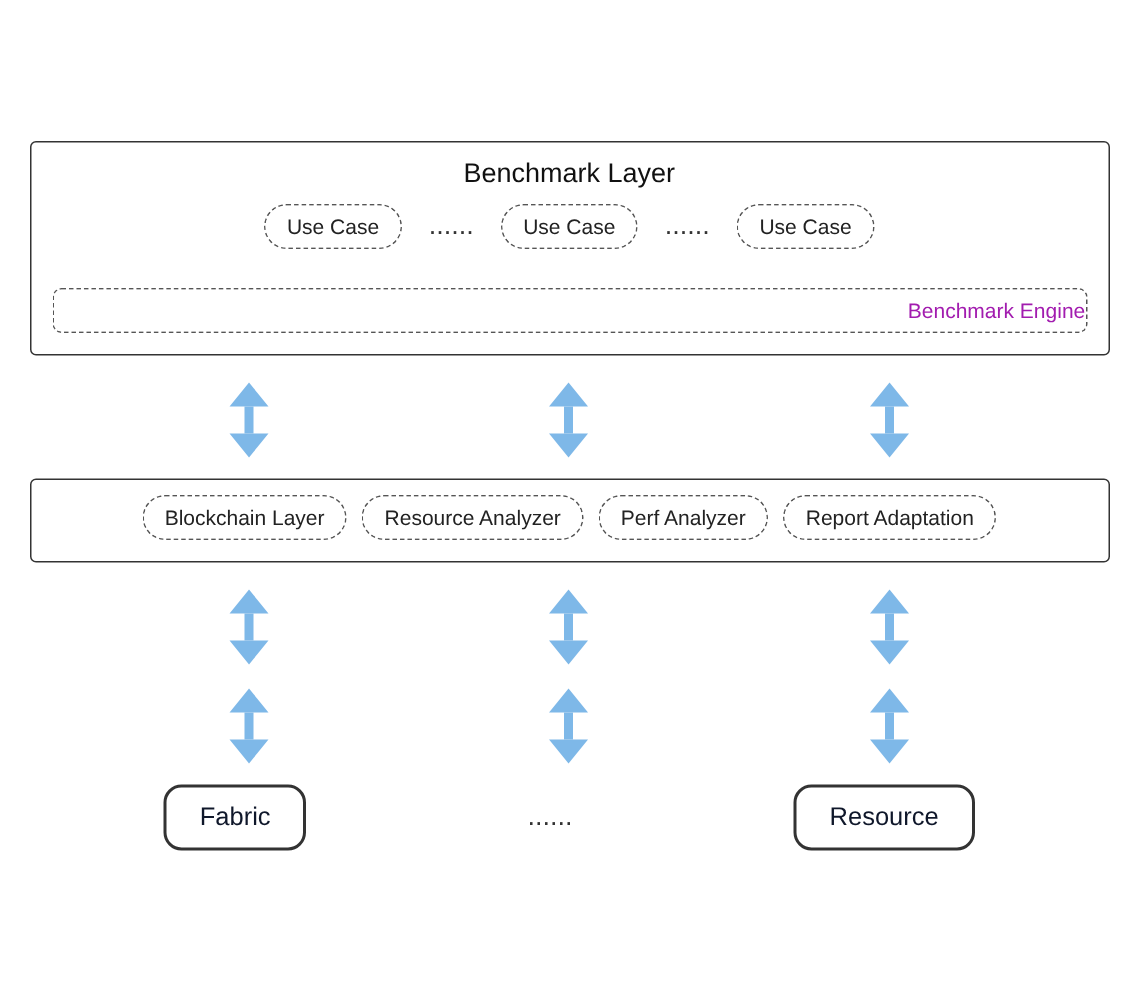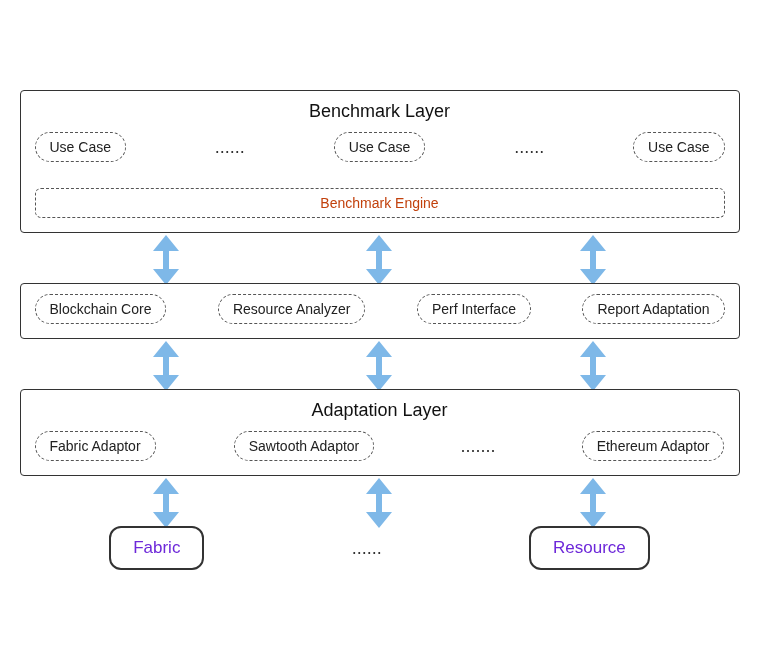--- a/index.html
+++ b/index.html
@@ -11,21 +11,21 @@
       display: flex;
       align-items: center;
       justify-content: center;
       overflow: hidden;
     }
     .diagram {
       width: 720px;
       display: flex;
       flex-direction: column;
       align-items: center;
-      gap: 0;
+      gap: 16px;
     }
 
     
     .layer {
       width: 100%;
       border: 1.5px solid #333;
       border-radius: 4px;
       padding: 10px 14px 14px 14px;
       background: #fff;
       position: relative;
@@ -34,21 +34,21 @@
       text-align: center;
       font-size: 18px;
       font-weight: normal;
       margin-bottom: 10px;
       color: #111;
     }
     .layer-items {
       display: flex;
       flex-direction: row;
       gap: 10px;
-      justify-content: space-between;
+      justify-content: center;
       align-items: center;
     }
     .item-box {
       border: 1.5px dashed #555;
       border-radius: 16px;
       padding: 6px 14px;
       font-size: 14px;
       background: #fff;
       white-space: nowrap;
       color: #222;
@@ -57,23 +57,23 @@
       font-size: 18px;
       color: #333;
       padding: 0 8px;
     }
 
     
     .engine-bar {
       border: 1.5px dashed #555;
       border-radius: 6px;
       padding: 6px 0;
-      text-align: center;
+      text-align: right;
       font-size: 14px;
-      color: #c2410c;
+      color: #a21caf;
       width: 100%;
       margin-top: 26px;
     }
 
     
     .arrows-row {
       display: flex;
       flex-direction: row;
       width: 100%;
       justify-content: space-around;
@@ -121,21 +121,21 @@
       justify-content: space-around;
       align-items: center;
       padding: 0 20px;
     }
     .blockchain-box {
       border: 2px solid #333;
       border-radius: 12px;
       padding: 10px 22px;
       font-size: 17px;
       background: #fff;
-      color: #6d28d9;
+      color: #0f172a;
     }
   </style>
 </head>
 <body>
 
 <div class="diagram">
 
   <div class="layer">
     <div class="layer-title">Benchmark Layer</div>
     <div class="layer-items">
@@ -161,23 +161,23 @@
     </div>
     <div class="v-arrow">
       <div class="arrow-head-up"></div>
       <div class="arrow-shaft"></div>
       <div class="arrow-head-down"></div>
     </div>
   </div>
 
   <div class="layer">
     <div class="layer-items">
-      <div class="item-box">Blockchain Core</div>
+      <div class="item-box">Blockchain Layer</div>
       <div class="item-box">Resource Analyzer</div>
-      <div class="item-box">Perf Interface</div>
+      <div class="item-box">Perf Analyzer</div>
       <div class="item-box">Report Adaptation</div>
     </div>
   </div>
 
   <div class="arrows-row">
     <div class="v-arrow">
       <div class="arrow-head-up"></div>
       <div class="arrow-shaft"></div>
       <div class="arrow-head-down"></div>
     </div>
@@ -186,29 +186,20 @@
       <div class="arrow-shaft"></div>
       <div class="arrow-head-down"></div>
     </div>
     <div class="v-arrow">
       <div class="arrow-head-up"></div>
       <div class="arrow-shaft"></div>
       <div class="arrow-head-down"></div>
     </div>
   </div>
 
-  <div class="layer">
-    <div class="layer-title">Adaptation Layer</div>
-    <div class="layer-items">
-      <div class="item-box">Fabric Adaptor</div>
-      <div class="item-box">Sawtooth Adaptor</div>
-      <span class="ellipsis">.......</span>
-      <div class="item-box">Ethereum Adaptor</div>
-    </div>
-  </div>
 
   <div class="arrows-row">
     <div class="v-arrow">
       <div class="arrow-head-up"></div>
       <div class="arrow-shaft"></div>
       <div class="arrow-head-down"></div>
     </div>
     <div class="v-arrow">
       <div class="arrow-head-up"></div>
       <div class="arrow-shaft"></div>

